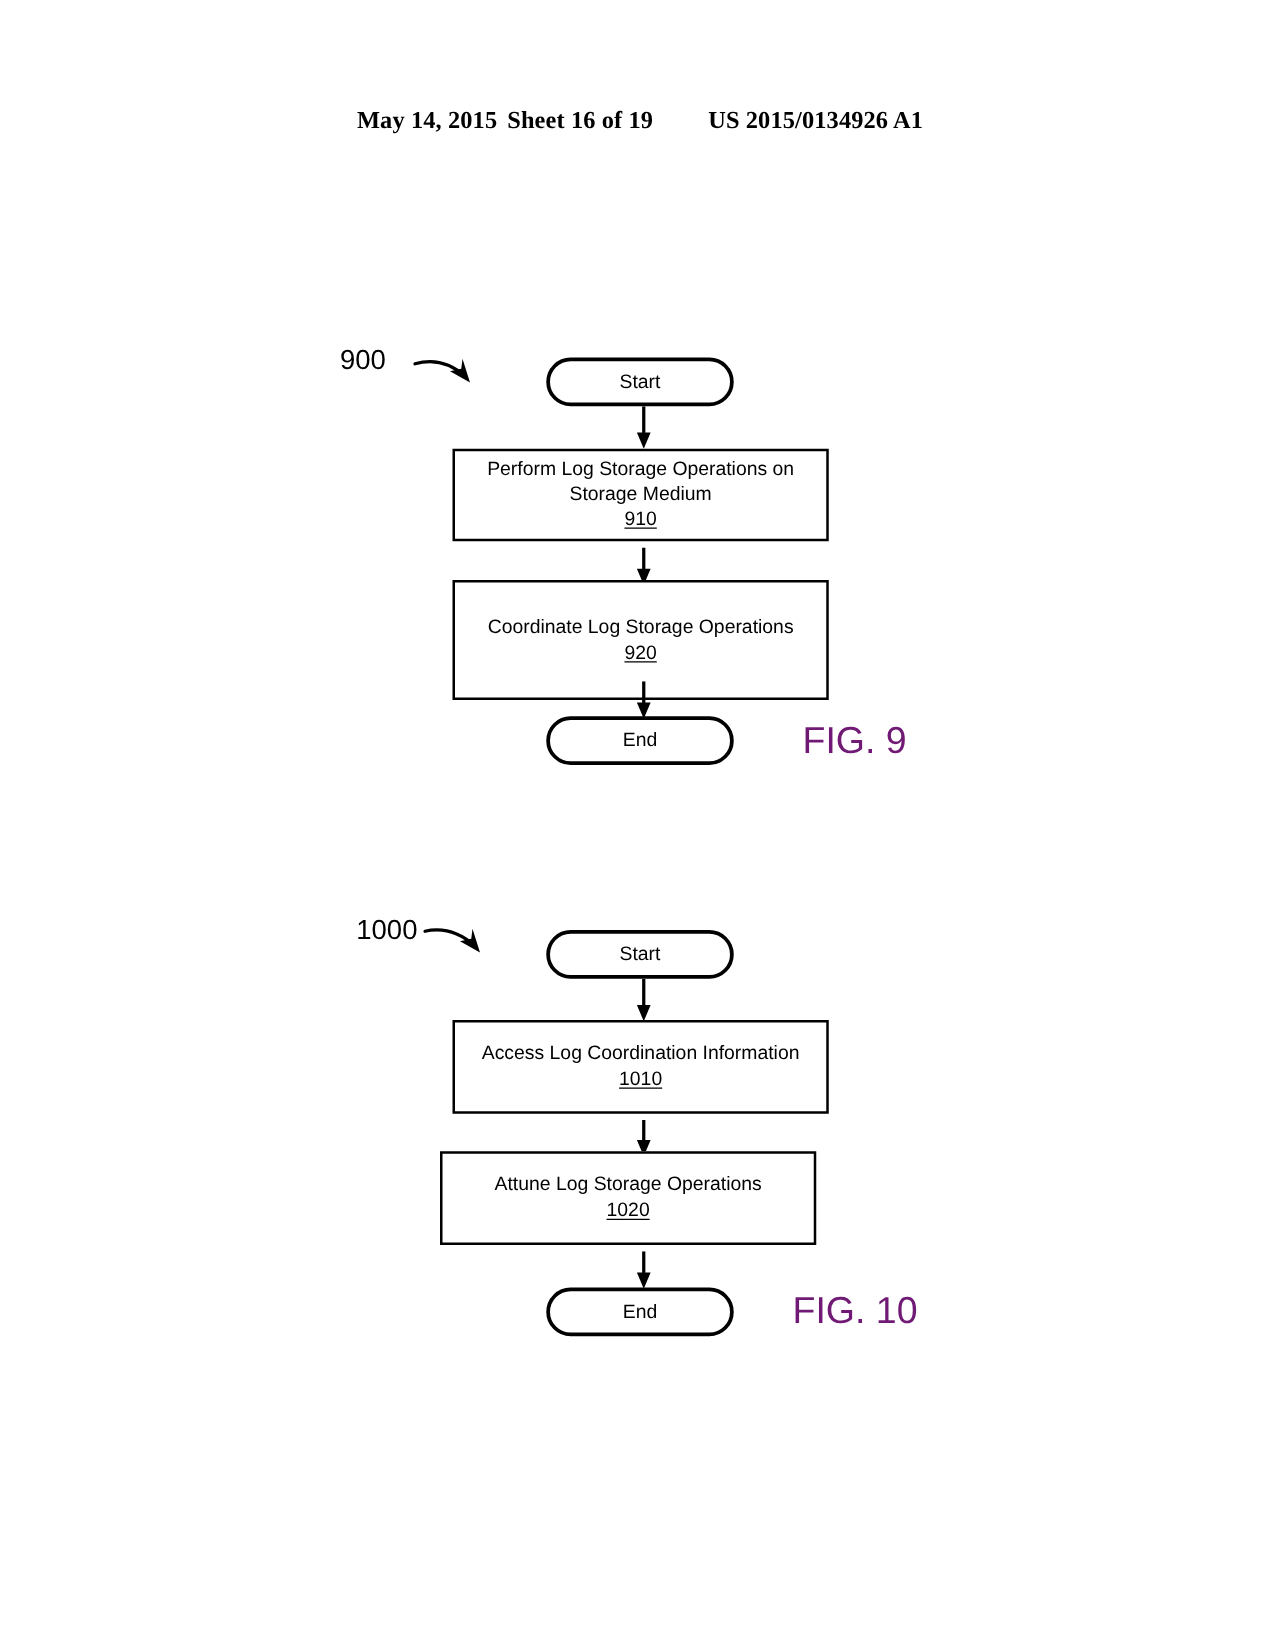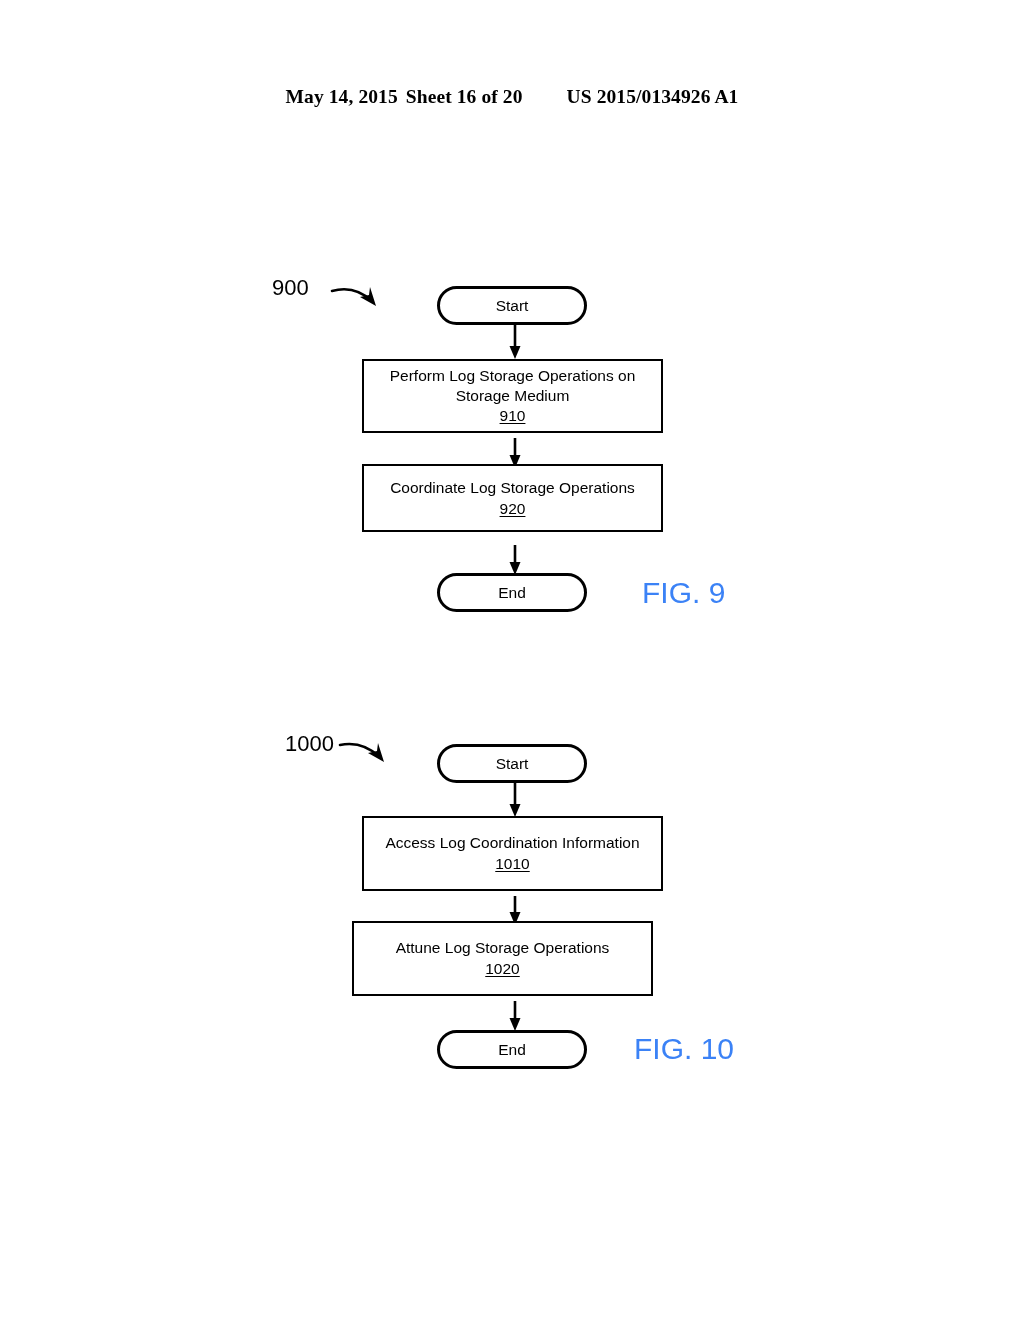--- a/index.html
+++ b/index.html
@@ -115,30 +115,30 @@
   }
   .callout-arrow {
     position: absolute;
   }
 
   
   .fig-caption {
     position: absolute;
     font-size: 30px;
     font-family: "Liberation Sans", sans-serif;
-    color: #3b82f6;
+    color: #701a75;
     white-space: nowrap;
   }
 </style>
 </head>
 <body>
 
 <div class="page-header">
   <span class="hdr-date">May 14, 2015</span>
-  <span class="hdr-sheet">Sheet 16 of 20</span>
+  <span class="hdr-sheet">Sheet 16 of 19</span>
   <span class="hdr-num">US 2015/0134926 A1</span>
 </div>
 
 <div class="figure">
 
   <div class="callout-num" style="left:272px; top:275px;">900</div>
   <svg class="callout-arrow" style="left:330px; top:278px;" width="60" height="36" viewBox="0 0 60 36">
     <path d="M2,13 C16,9 30,12 42,23" stroke="#000" stroke-width="2.6" fill="none" stroke-linecap="round"></path>
     <path d="M46,28 L30,19 L39,17 L40,9 Z" fill="#000"></path>
   </svg>
@@ -156,21 +156,21 @@
     <span>Perform Log Storage Operations on</span>
     <span>Storage Medium</span>
     <span class="ref">910</span>
   </div>
 
   <svg class="connector" style="left:505px; top:438px;" width="20" height="32" viewBox="0 0 20 32">
     <line x1="10" y1="0" x2="10" y2="20" stroke="#000" stroke-width="2.6"></line>
     <path d="M10,30 L4.5,17 L15.5,17 Z" fill="#000"></path>
   </svg>
 
-  <div class="process" style="left:362px; top:464px; width:301px; height:68px;">
+  <div class="process" style="left:362px; top:464px; width:301px; height:96px;">
     <span>Coordinate Log Storage Operations</span>
     <span class="ref">920</span>
   </div>
 
   <svg class="connector" style="left:505px; top:545px;" width="20" height="32" viewBox="0 0 20 32">
     <line x1="10" y1="0" x2="10" y2="20" stroke="#000" stroke-width="2.6"></line>
     <path d="M10,30 L4.5,17 L15.5,17 Z" fill="#000"></path>
   </svg>
 
   <div class="terminal" style="left:437px; top:573px; width:150px; height:39px;">

